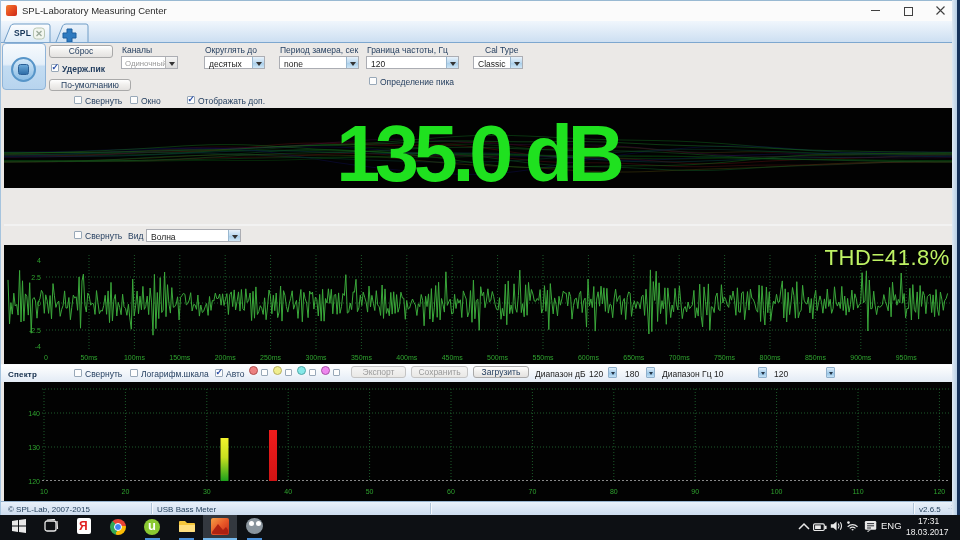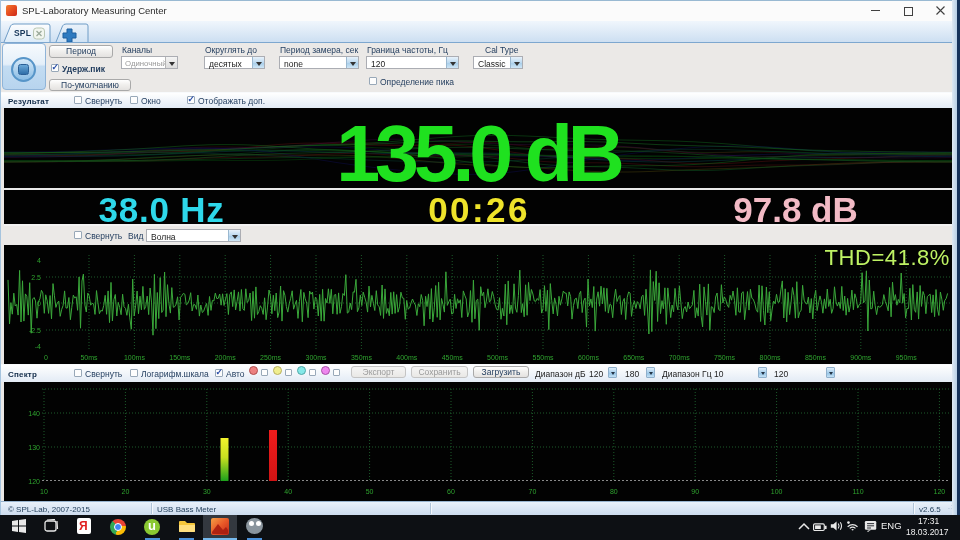--- a/index.html
+++ b/index.html
@@ -65,21 +65,21 @@
   <path d="M33.5,8 L38.5,13 M38.5,8 L33.5,13" stroke="#9aa99a" stroke-width="1.3"></path>
   <path d="M64,6 h5 v4 h4 v5 h-4 v4 h-5 v-4 h-4 v-5 h4 z" fill="#2e7ac0" stroke="#1d5f9e" stroke-width="1"></path>
 </svg>
 <div class="abs" style="left:14px;top:28px;font-size:8.5px;font-weight:bold;color:#15365a;letter-spacing:0.2px">SPL</div>
 
 <div id="tbar" class="abs"></div>
 <div class="abs" style="left:2px;top:43px;width:44px;height:47px;border:1px solid #8fb4d8;border-radius:4px;background:linear-gradient(#f6fafd,#e4eff9 45%,#c3dcf2 50%,#b7d4ee)"></div>
 <div class="abs" style="left:11px;top:57px;width:25px;height:25px;border-radius:50%;background:linear-gradient(#d5e9f8,#8abce4);border:2px solid #5795c8"></div>
 <div class="abs" style="left:18px;top:64px;width:11px;height:11px;border-radius:2.5px;background:linear-gradient(#6aa8d8,#2f6ea8);border:1px solid #2a5f96"></div>
 
-<div class="btn" style="left:49px;top:45px;width:64px;height:12.5px;line-height:11px">Период</div>
+<div class="btn" style="left:49px;top:45px;width:64px;height:12.5px;line-height:11px">Сброс</div>
 <div class="cb chk" style="left:51px;top:64px"></div>
 <div class="lbl" style="left:62px;top:63.5px;font-weight:bold">Удерж.пик</div>
 <div class="btn" style="left:49px;top:79px;width:82px;height:12px;line-height:10.5px">По-умолчанию</div>
 
 <div class="lbl" style="left:122px;top:45px">Каналы</div>
 <div class="combo gray" style="left:121px;top:56px;width:57px">
       <span style="left:3px;font-size:7.8px;top:2px">Одиночный</span>
       <i class="arr"></i>
     </div>
 <div class="lbl" style="left:205px;top:45px">Округлять до</div>
@@ -98,23 +98,20 @@
       <i class="arr"></i>
     </div>
 <div class="lbl" style="left:485px;top:45px">Cal Type</div>
 <div class="combo" style="left:473px;top:56px;width:50px">
       <span>Classic</span>
       <i class="arr"></i>
     </div>
 <div class="cb" style="left:369px;top:77px"></div>
 <div class="lbl" style="left:380px;top:76.5px">Определение пика</div>
 
-<div class="shead" style="top:92px;height:16px">
-  <b style="top:3.5px">Результат</b>
-</div>
 <div class="cb" style="left:74px;top:96px"></div>
     <div class="lbl" style="left:85px;top:95.5px">Свернуть</div>
 <div class="cb" style="left:130px;top:96px"></div>
     <div class="lbl" style="left:141px;top:95.5px">Окно</div>
 <div class="cb chk" style="left:187px;top:96px"></div>
     <div class="lbl" style="left:198px;top:95.5px">Отображать доп.</div>
 
 <div class="panel" style="top:108px;height:80px;overflow:hidden">
 <svg width="948" height="80" style="position:absolute;left:0;top:0">
 <path d="M0,46.4 L6,46.4 L12,46.4 L18,46.4 L24,46.4 L30,46.3 L36,46.3 L42,46.3 L48,46.3 L54,46.2 L60,46.2 L66,46.1 L72,46.1 L78,46.0 L84,46.0 L90,45.9 L96,45.8 L102,45.7 L108,45.6 L114,45.4 L120,45.3 L126,45.2 L132,45.0 L138,44.9 L144,44.7 L150,44.6 L156,44.4 L162,44.2 L168,44.1 L174,43.9 L180,43.7 L186,43.5 L192,43.4 L198,43.2 L204,43.1 L210,42.9 L216,42.8 L222,42.7 L228,42.6 L234,42.5 L240,42.4 L246,42.3 L252,42.3 L258,42.2 L264,42.2 L270,42.2 L276,42.2 L282,42.2 L288,42.3 L294,42.3 L300,42.4 L306,42.4 L312,42.5 L318,42.6 L324,42.7 L330,42.8 L336,42.9 L342,43.0 L348,43.2 L354,43.3 L360,43.4 L366,43.5 L372,43.7 L378,43.8 L384,43.9 L390,44.1 L396,44.2 L402,44.3 L408,44.4 L414,44.6 L420,44.7 L426,44.8 L432,44.9 L438,45.0 L444,45.2 L450,45.3 L456,45.4 L462,45.6 L468,45.7 L474,45.9 L480,46.0 L486,46.2 L492,46.3 L498,46.5 L504,46.7 L510,46.9 L516,47.1 L522,47.3 L528,47.5 L534,47.7 L540,47.9 L546,48.1 L552,48.3 L558,48.5 L564,48.7 L570,49.0 L576,49.2 L582,49.4 L588,49.6 L594,49.7 L600,49.9 L606,50.1 L612,50.2 L618,50.4 L624,50.5 L630,50.6 L636,50.7 L642,50.7 L648,50.8 L654,50.8 L660,50.8 L666,50.8 L672,50.8 L678,50.8 L684,50.7 L690,50.6 L696,50.5 L702,50.4 L708,50.3 L714,50.2 L720,50.0 L726,49.9 L732,49.7 L738,49.6 L744,49.4 L750,49.2 L756,49.1 L762,48.9 L768,48.7 L774,48.6 L780,48.4 L786,48.3 L792,48.1 L798,48.0 L804,47.8 L810,47.7 L816,47.6 L822,47.5 L828,47.3 L834,47.2 L840,47.1 L846,47.1 L852,47.0 L858,46.9 L864,46.8 L870,46.8 L876,46.7 L882,46.7 L888,46.6 L894,46.6 L900,46.5 L906,46.5 L912,46.5 L918,46.4 L924,46.4 L930,46.4 L936,46.4 L942,46.4 L948,46.4" fill="none" stroke="#0c4a12" stroke-width="1" opacity="0.6"></path>
@@ -132,31 +129,20 @@
 <path d="M0,48.1 L6,48.1 L12,48.0 L18,47.9 L24,47.8 L30,47.6 L36,47.5 L42,47.2 L48,47.0 L54,46.7 L60,46.4 L66,46.1 L72,45.8 L78,45.4 L84,45.1 L90,44.7 L96,44.4 L102,44.0 L108,43.7 L114,43.3 L120,43.0 L126,42.7 L132,42.3 L138,42.0 L144,41.8 L150,41.5 L156,41.2 L162,41.0 L168,40.8 L174,40.6 L180,40.5 L186,40.3 L192,40.3 L198,40.2 L204,40.2 L210,40.3 L216,40.4 L222,40.6 L228,40.9 L234,41.3 L240,41.7 L246,42.2 L252,42.7 L258,43.4 L264,44.1 L270,44.8 L276,45.6 L282,46.5 L288,47.4 L294,48.3 L300,49.3 L306,50.3 L312,51.2 L318,52.2 L324,53.1 L330,54.1 L336,55.0 L342,55.8 L348,56.7 L354,57.5 L360,58.2 L366,59.0 L372,59.7 L378,60.4 L384,61.0 L390,61.7 L396,62.3 L402,62.8 L408,63.4 L414,63.9 L420,64.4 L426,64.8 L432,65.2 L438,65.6 L444,65.9 L450,66.1 L456,66.3 L462,66.4 L468,66.4 L474,66.3 L480,66.1 L486,65.8 L492,65.5 L498,65.0 L504,64.4 L510,63.8 L516,63.0 L522,62.2 L528,61.3 L534,60.4 L540,59.4 L546,58.4 L552,57.3 L558,56.3 L564,55.2 L570,54.2 L576,53.1 L582,52.1 L588,51.1 L594,50.2 L600,49.3 L606,48.4 L612,47.6 L618,46.8 L624,46.0 L630,45.2 L636,44.5 L642,43.9 L648,43.2 L654,42.6 L660,42.0 L666,41.4 L672,40.9 L678,40.4 L684,39.9 L690,39.5 L696,39.1 L702,38.8 L708,38.5 L714,38.3 L720,38.1 L726,38.0 L732,38.0 L738,38.1 L744,38.2 L750,38.4 L756,38.6 L762,38.9 L768,39.3 L774,39.6 L780,40.1 L786,40.5 L792,41.0 L798,41.5 L804,42.0 L810,42.5 L816,42.9 L822,43.4 L828,43.9 L834,44.3 L840,44.8 L846,45.2 L852,45.5 L858,45.9 L864,46.2 L870,46.5 L876,46.8 L882,47.1 L888,47.3 L894,47.5 L900,47.6 L906,47.8 L912,47.9 L918,48.0 L924,48.1 L930,48.1 L936,48.1 L942,48.1 L948,48.1" fill="none" stroke="#0e0e52" stroke-width="1" opacity="0.45"></path>
 <path d="M0,46.9 L6,46.9 L12,46.8 L18,46.8 L24,46.7 L30,46.6 L36,46.5 L42,46.3 L48,46.2 L54,46.1 L60,45.9 L66,45.8 L72,45.6 L78,45.5 L84,45.3 L90,45.1 L96,45.0 L102,44.9 L108,44.8 L114,44.6 L120,44.6 L126,44.5 L132,44.4 L138,44.4 L144,44.4 L150,44.4 L156,44.4 L162,44.4 L168,44.5 L174,44.6 L180,44.7 L186,44.8 L192,44.9 L198,45.1 L204,45.3 L210,45.5 L216,45.7 L222,45.9 L228,46.1 L234,46.4 L240,46.6 L246,46.9 L252,47.1 L258,47.4 L264,47.6 L270,47.9 L276,48.2 L282,48.5 L288,48.7 L294,49.0 L300,49.3 L306,49.5 L312,49.8 L318,50.1 L324,50.3 L330,50.6 L336,50.8 L342,51.1 L348,51.3 L354,51.6 L360,51.8 L366,52.1 L372,52.3 L378,52.5 L384,52.7 L390,52.9 L396,53.1 L402,53.3 L408,53.5 L414,53.6 L420,53.8 L426,53.9 L432,54.0 L438,54.1 L444,54.1 L450,54.2 L456,54.2 L462,54.1 L468,54.1 L474,54.0 L480,53.8 L486,53.7 L492,53.5 L498,53.2 L504,53.0 L510,52.7 L516,52.3 L522,52.0 L528,51.6 L534,51.1 L540,50.7 L546,50.2 L552,49.7 L558,49.2 L564,48.7 L570,48.2 L576,47.6 L582,47.1 L588,46.6 L594,46.0 L600,45.5 L606,45.0 L612,44.5 L618,44.1 L624,43.7 L630,43.3 L636,42.9 L642,42.6 L648,42.3 L654,42.0 L660,41.8 L666,41.6 L672,41.4 L678,41.3 L684,41.3 L690,41.3 L696,41.3 L702,41.3 L708,41.4 L714,41.5 L720,41.6 L726,41.8 L732,42.0 L738,42.2 L744,42.4 L750,42.7 L756,42.9 L762,43.2 L768,43.5 L774,43.7 L780,44.0 L786,44.3 L792,44.5 L798,44.8 L804,45.0 L810,45.3 L816,45.5 L822,45.7 L828,45.9 L834,46.1 L840,46.2 L846,46.4 L852,46.5 L858,46.6 L864,46.7 L870,46.8 L876,46.9 L882,46.9 L888,47.0 L894,47.0 L900,47.0 L906,47.0 L912,47.0 L918,47.0 L924,47.0 L930,47.0 L936,47.0 L942,46.9 L948,46.9" fill="none" stroke="#083e30" stroke-width="1" opacity="0.5"></path>
 <path d="M0,45.7 L6,45.6 L12,45.5 L18,45.4 L24,45.2 L30,45.1 L36,44.9 L42,44.7 L48,44.5 L54,44.3 L60,44.1 L66,43.9 L72,43.7 L78,43.5 L84,43.2 L90,43.0 L96,42.8 L102,42.5 L108,42.2 L114,41.9 L120,41.6 L126,41.3 L132,41.0 L138,40.6 L144,40.2 L150,39.8 L156,39.4 L162,39.1 L168,38.7 L174,38.3 L180,37.9 L186,37.6 L192,37.3 L198,37.1 L204,36.8 L210,36.7 L216,36.6 L222,36.6 L228,36.6 L234,36.7 L240,36.8 L246,37.0 L252,37.3 L258,37.6 L264,37.9 L270,38.3 L276,38.7 L282,39.1 L288,39.5 L294,39.9 L300,40.3 L306,40.7 L312,41.1 L318,41.4 L324,41.7 L330,42.0 L336,42.3 L342,42.6 L348,42.8 L354,43.1 L360,43.3 L366,43.6 L372,43.9 L378,44.2 L384,44.5 L390,45.0 L396,45.4 L402,45.9 L408,46.5 L414,47.2 L420,47.9 L426,48.6 L432,49.4 L438,50.2 L444,51.1 L450,52.0 L456,52.9 L462,53.7 L468,54.6 L474,55.4 L480,56.1 L486,56.8 L492,57.5 L498,58.0 L504,58.5 L510,58.9 L516,59.2 L522,59.4 L528,59.6 L534,59.6 L540,59.6 L546,59.6 L552,59.5 L558,59.3 L564,59.2 L570,59.0 L576,58.8 L582,58.6 L588,58.4 L594,58.3 L600,58.2 L606,58.0 L612,57.9 L618,57.9 L624,57.8 L630,57.8 L636,57.8 L642,57.7 L648,57.7 L654,57.6 L660,57.5 L666,57.4 L672,57.2 L678,57.0 L684,56.8 L690,56.5 L696,56.1 L702,55.7 L708,55.3 L714,54.8 L720,54.3 L726,53.7 L732,53.1 L738,52.5 L744,51.9 L750,51.3 L756,50.7 L762,50.1 L768,49.6 L774,49.1 L780,48.6 L786,48.2 L792,47.8 L798,47.4 L804,47.1 L810,46.8 L816,46.6 L822,46.4 L828,46.2 L834,46.1 L840,46.0 L846,45.9 L852,45.8 L858,45.7 L864,45.7 L870,45.6 L876,45.6 L882,45.5 L888,45.5 L894,45.5 L900,45.4 L906,45.4 L912,45.4 L918,45.5 L924,45.5 L930,45.5 L936,45.6 L942,45.6 L948,45.7" fill="none" stroke="#125616" stroke-width="1" opacity="0.6"></path>
 <path d="M0,53.2 L6,53.2 L12,53.2 L18,53.2 L24,53.2 L30,53.2 L36,53.3 L42,53.3 L48,53.3 L54,53.4 L60,53.4 L66,53.4 L72,53.5 L78,53.5 L84,53.6 L90,53.6 L96,53.6 L102,53.6 L108,53.6 L114,53.6 L120,53.6 L126,53.5 L132,53.4 L138,53.4 L144,53.3 L150,53.1 L156,53.0 L162,52.9 L168,52.8 L174,52.7 L180,52.6 L186,52.5 L192,52.5 L198,52.4 L204,52.4 L210,52.4 L216,52.4 L222,52.4 L228,52.5 L234,52.5 L240,52.5 L246,52.5 L252,52.5 L258,52.5 L264,52.4 L270,52.3 L276,52.2 L282,52.0 L288,51.8 L294,51.6 L300,51.3 L306,51.1 L312,50.8 L318,50.5 L324,50.3 L330,50.0 L336,49.8 L342,49.6 L348,49.5 L354,49.4 L360,49.3 L366,49.3 L372,49.3 L378,49.3 L384,49.3 L390,49.4 L396,49.5 L402,49.6 L408,49.6 L414,49.7 L420,49.7 L426,49.6 L432,49.6 L438,49.5 L444,49.3 L450,49.2 L456,49.0 L462,48.7 L468,48.5 L474,48.2 L480,48.0 L486,47.8 L492,47.6 L498,47.4 L504,47.3 L510,47.2 L516,47.1 L522,47.1 L528,47.2 L534,47.3 L540,47.4 L546,47.6 L552,47.8 L558,48.0 L564,48.1 L570,48.3 L576,48.5 L582,48.6 L588,48.7 L594,48.8 L600,48.9 L606,48.9 L612,48.9 L618,48.8 L624,48.7 L630,48.7 L636,48.6 L642,48.5 L648,48.4 L654,48.4 L660,48.4 L666,48.4 L672,48.4 L678,48.5 L684,48.6 L690,48.7 L696,48.9 L702,49.1 L708,49.3 L714,49.5 L720,49.8 L726,50.0 L732,50.2 L738,50.4 L744,50.6 L750,50.8 L756,50.9 L762,51.0 L768,51.1 L774,51.2 L780,51.3 L786,51.3 L792,51.4 L798,51.4 L804,51.4 L810,51.5 L816,51.5 L822,51.6 L828,51.7 L834,51.7 L840,51.8 L846,51.9 L852,52.0 L858,52.1 L864,52.3 L870,52.4 L876,52.5 L882,52.6 L888,52.7 L894,52.8 L900,52.9 L906,52.9 L912,53.0 L918,53.0 L924,53.1 L930,53.1 L936,53.1 L942,53.2 L948,53.2" fill="none" stroke="#06380a" stroke-width="1" opacity="0.65"></path>
 <path d="M0,44.4 L6,44.4 L12,44.4 L18,44.4 L24,44.5 L30,44.5 L36,44.5 L42,44.5 L48,44.5 L54,44.5 L60,44.5 L66,44.5 L72,44.5 L78,44.4 L84,44.4 L90,44.3 L96,44.2 L102,44.1 L108,44.0 L114,43.9 L120,43.7 L126,43.6 L132,43.4 L138,43.3 L144,43.1 L150,43.0 L156,42.9 L162,42.7 L168,42.6 L174,42.5 L180,42.4 L186,42.3 L192,42.2 L198,42.1 L204,41.9 L210,41.8 L216,41.6 L222,41.4 L228,41.1 L234,40.9 L240,40.6 L246,40.3 L252,40.0 L258,39.7 L264,39.3 L270,39.0 L276,38.7 L282,38.4 L288,38.1 L294,37.8 L300,37.6 L306,37.4 L312,37.3 L318,37.1 L324,37.0 L330,36.9 L336,36.8 L342,36.7 L348,36.6 L354,36.5 L360,36.3 L366,36.2 L372,36.0 L378,35.7 L384,35.5 L390,35.2 L396,34.9 L402,34.6 L408,34.3 L414,34.1 L420,33.8 L426,33.6 L432,33.4 L438,33.2 L444,33.1 L450,33.0 L456,33.0 L462,33.0 L468,33.1 L474,33.2 L480,33.3 L486,33.4 L492,33.5 L498,33.6 L504,33.7 L510,33.7 L516,33.8 L522,33.8 L528,33.8 L534,33.8 L540,33.7 L546,33.7 L552,33.6 L558,33.6 L564,33.5 L570,33.5 L576,33.5 L582,33.6 L588,33.7 L594,33.8 L600,34.0 L606,34.2 L612,34.5 L618,34.8 L624,35.1 L630,35.4 L636,35.7 L642,36.0 L648,36.3 L654,36.6 L660,36.8 L666,37.0 L672,37.2 L678,37.4 L684,37.6 L690,37.7 L696,37.9 L702,38.0 L708,38.1 L714,38.3 L720,38.5 L726,38.6 L732,38.8 L738,39.1 L744,39.3 L750,39.6 L756,39.8 L762,40.1 L768,40.4 L774,40.7 L780,41.0 L786,41.2 L792,41.5 L798,41.7 L804,42.0 L810,42.2 L816,42.3 L822,42.5 L828,42.7 L834,42.8 L840,42.9 L846,43.0 L852,43.1 L858,43.3 L864,43.4 L870,43.5 L876,43.6 L882,43.7 L888,43.8 L894,43.9 L900,44.0 L906,44.1 L912,44.2 L918,44.2 L924,44.3 L930,44.3 L936,44.4 L942,44.4 L948,44.4" fill="none" stroke="#156620" stroke-width="1" opacity="0.55"></path>
 <path d="M0,54.0 L6,54.0 L12,54.0 L18,53.9 L24,53.9 L30,53.9 L36,53.8 L42,53.8 L48,53.7 L54,53.6 L60,53.6 L66,53.5 L72,53.4 L78,53.4 L84,53.3 L90,53.2 L96,53.1 L102,53.0 L108,52.9 L114,52.8 L120,52.7 L126,52.6 L132,52.5 L138,52.3 L144,52.1 L150,52.0 L156,51.7 L162,51.5 L168,51.3 L174,51.0 L180,50.7 L186,50.4 L192,50.0 L198,49.7 L204,49.3 L210,49.0 L216,48.6 L222,48.2 L228,47.9 L234,47.5 L240,47.2 L246,46.9 L252,46.6 L258,46.3 L264,46.0 L270,45.8 L276,45.6 L282,45.4 L288,45.3 L294,45.1 L300,45.0 L306,44.8 L312,44.7 L318,44.6 L324,44.5 L330,44.3 L336,44.2 L342,44.0 L348,43.8 L354,43.6 L360,43.3 L366,43.0 L372,42.8 L378,42.4 L384,42.1 L390,41.8 L396,41.5 L402,41.1 L408,40.8 L414,40.5 L420,40.2 L426,40.0 L432,39.8 L438,39.6 L444,39.4 L450,39.4 L456,39.3 L462,39.3 L468,39.3 L474,39.4 L480,39.6 L486,39.7 L492,39.9 L498,40.1 L504,40.3 L510,40.6 L516,40.8 L522,41.1 L528,41.3 L534,41.5 L540,41.7 L546,41.9 L552,42.1 L558,42.2 L564,42.3 L570,42.4 L576,42.5 L582,42.6 L588,42.7 L594,42.7 L600,42.8 L606,42.8 L612,42.9 L618,43.0 L624,43.1 L630,43.3 L636,43.4 L642,43.6 L648,43.9 L654,44.1 L660,44.4 L666,44.8 L672,45.1 L678,45.5 L684,45.8 L690,46.2 L696,46.7 L702,47.1 L708,47.5 L714,47.9 L720,48.2 L726,48.6 L732,49.0 L738,49.3 L744,49.6 L750,49.9 L756,50.2 L762,50.4 L768,50.6 L774,50.8 L780,51.0 L786,51.2 L792,51.3 L798,51.5 L804,51.6 L810,51.8 L816,51.9 L822,52.0 L828,52.2 L834,52.3 L840,52.4 L846,52.6 L852,52.7 L858,52.9 L864,53.0 L870,53.2 L876,53.3 L882,53.4 L888,53.5 L894,53.6 L900,53.7 L906,53.8 L912,53.8 L918,53.9 L924,53.9 L930,54.0 L936,54.0 L942,54.0 L948,54.0" fill="none" stroke="#186024" stroke-width="1" opacity="0.5"></path>
 </svg>
 <div style="position:absolute;left:0;top:6px;width:948px;text-align:center;font-size:79px;font-weight:bold;color:#1fe11f;letter-spacing:-5.2px;line-height:1">135.0&nbsp;dB</div>
 </div>
 <div class="abs" style="left:4px;top:188px;width:948px;height:2px;background:#e9e9e9"></div>
-<div class="abs" style="left:4px;top:190px;width:948px;height:34px;background:#020202">
-  <div class="cell" style="left:0;width:315px">
-        <div class="cval" style="color:#2ed8ea;letter-spacing:0.8px">38.0&nbsp;Hz</div>
-      </div>
-  <div class="cell" style="left:317px;width:316px">
-        <div class="cval" style="color:#eee32a;letter-spacing:2.4px">00:26</div>
-      </div>
-  <div class="cell" style="left:635px;width:313px">
-        <div class="cval" style="color:#f2bac5">97.8&nbsp;dB</div>
-      </div>
-</div>
 <div class="abs" style="left:4px;top:224px;width:948px;height:2px;background:#f2f2f2"></div>
 
 <div class="cb" style="left:74px;top:231px"></div>
     <div class="lbl" style="left:85px;top:230.5px">Свернуть</div>
 <div class="lbl" style="left:128px;top:230.5px">Вид</div>
 <div class="combo" style="left:146px;top:229px;width:95px">
       <span>Волна</span>
       <i class="arr"></i>
     </div>
 

